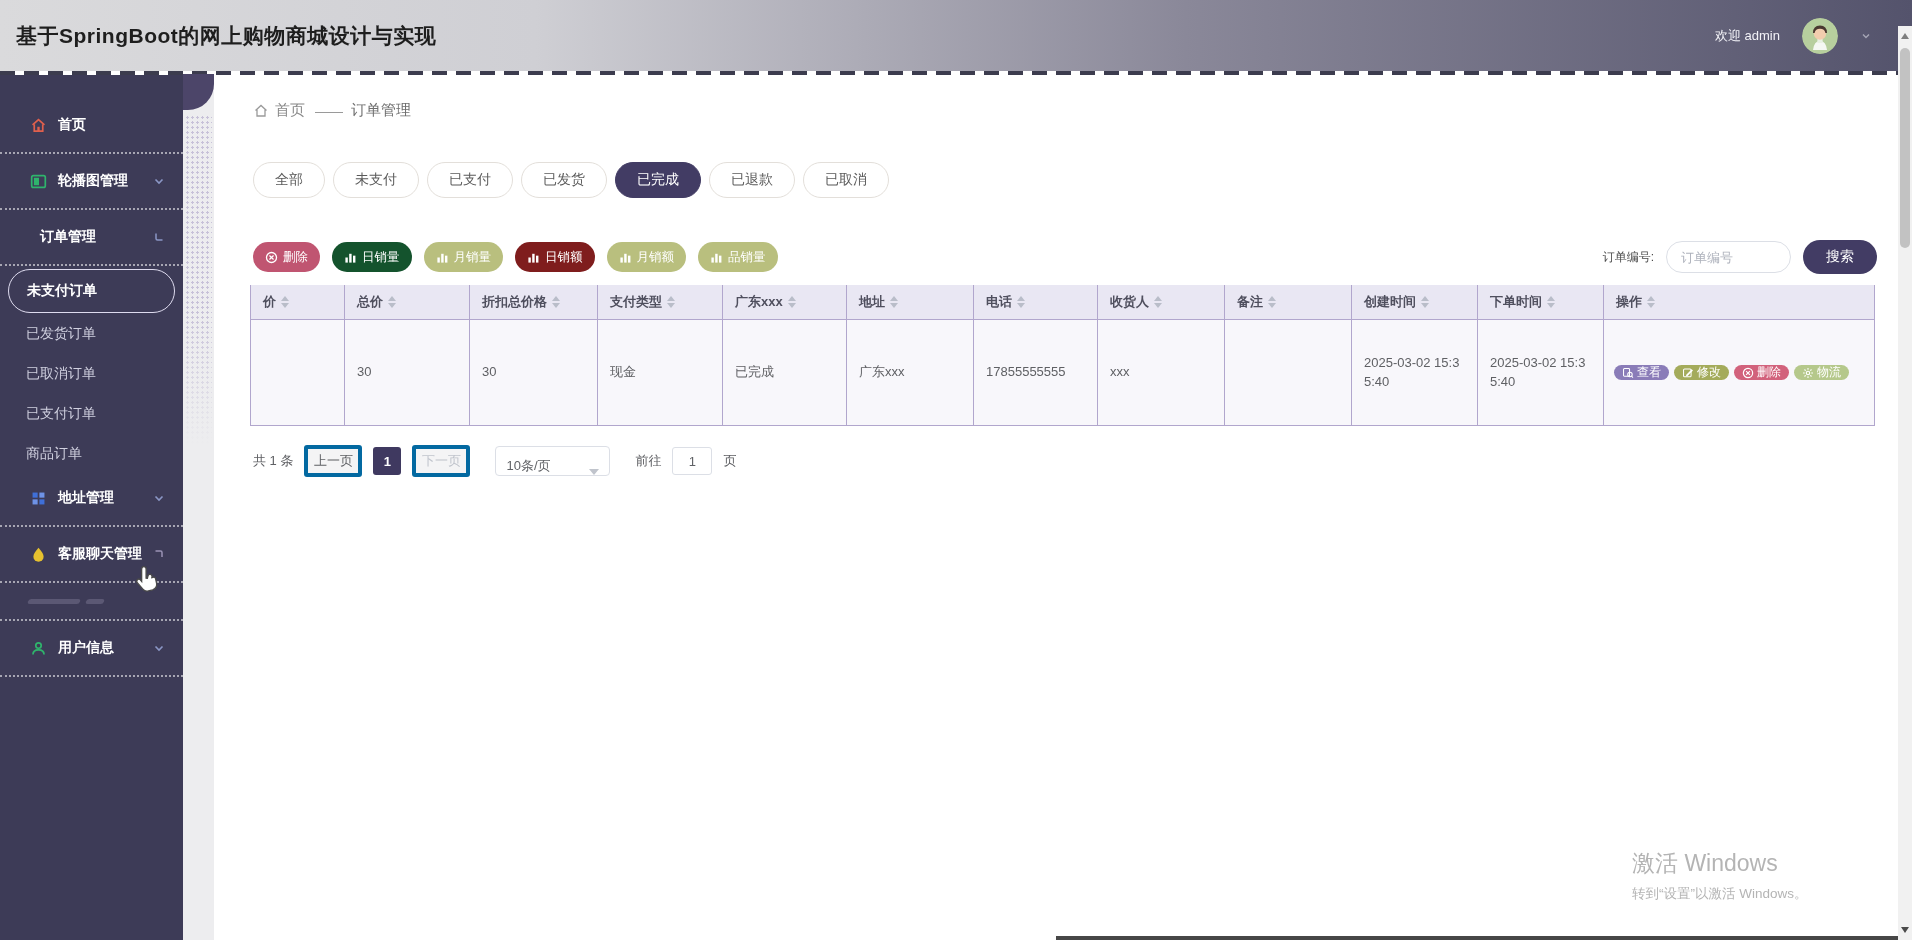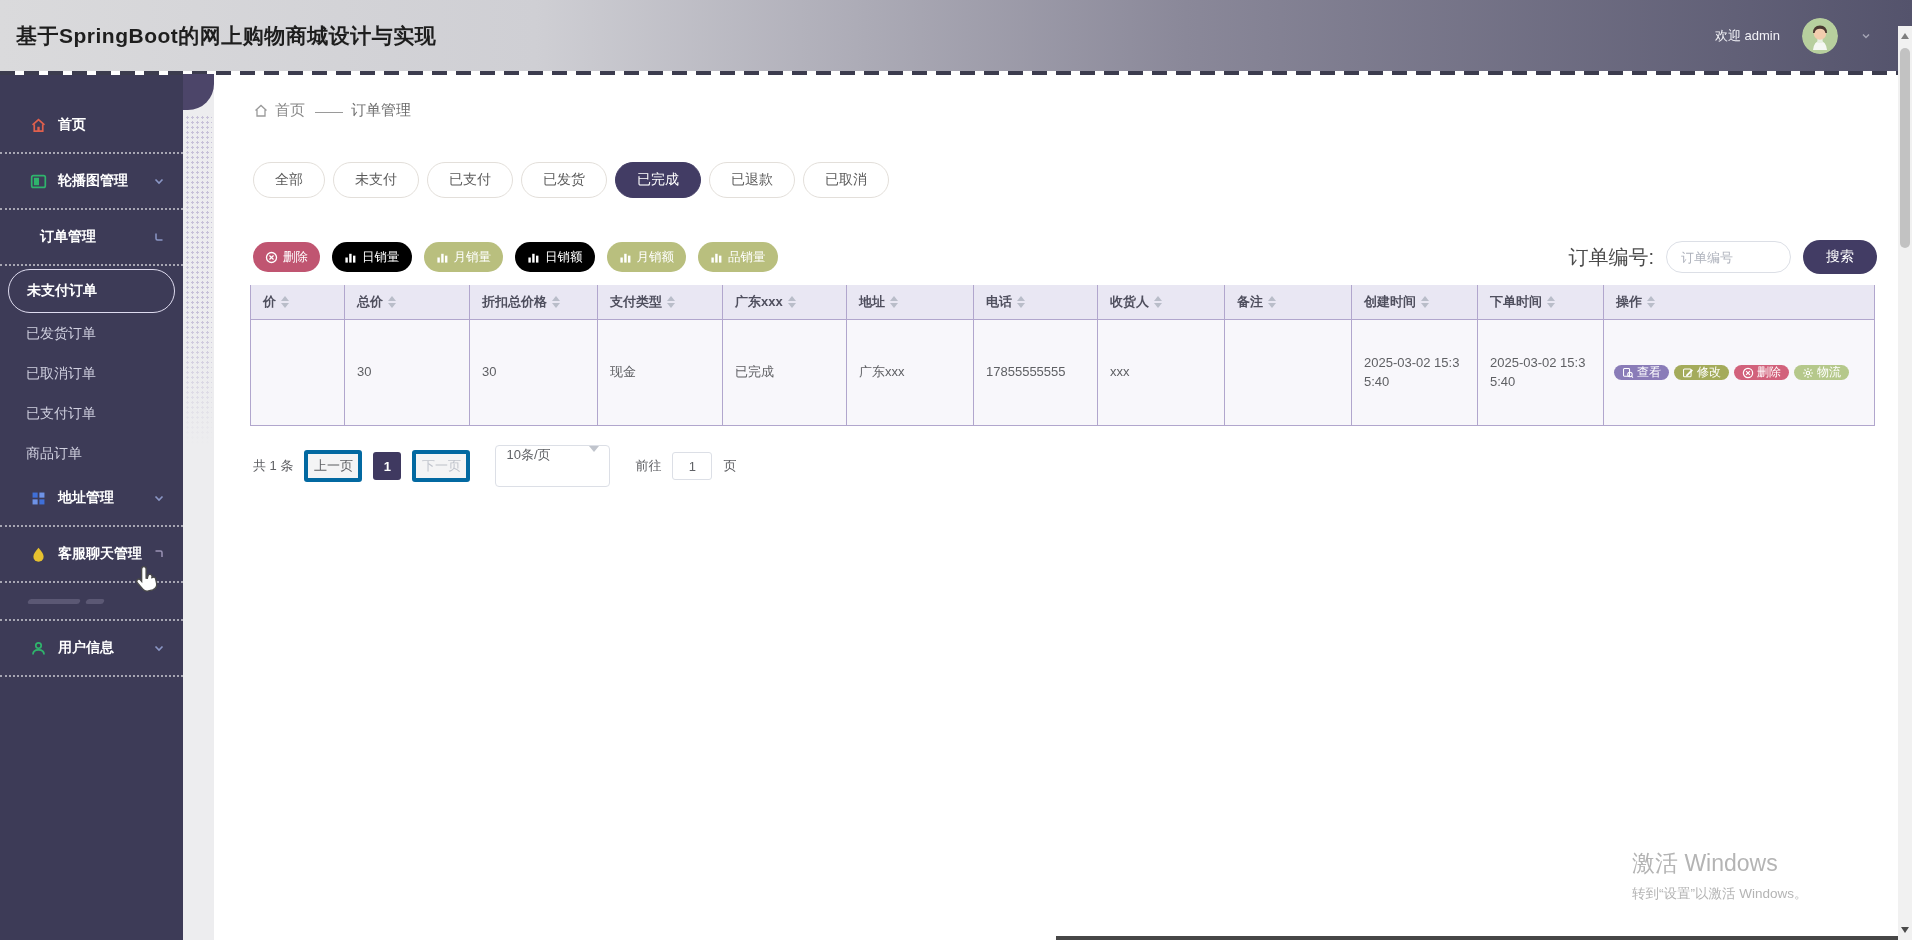--- a/index.html
+++ b/index.html
@@ -59,21 +59,21 @@
   .tab{height:36px;padding:0 21px;border:1px solid #e3dfda;border-radius:18px;background:#fff;
     font-size:14px;color:#5a5a5a;cursor:pointer;font-family:inherit}
   .tab.active{background:#423c64;border-color:#423c64;color:#fff}
 
   .toolbar-left{position:absolute;left:253px;top:242px;display:flex;gap:12px;align-items:center}
   .tbtn{height:30px;padding:0 12px;border:none;border-radius:15px;color:#fff;font-size:12.5px;
     display:inline-flex;align-items:center;gap:5px;cursor:pointer;font-family:inherit}
   .tbtn .icn{width:13px;height:13px}
 
   .search-area{position:absolute;top:240px;right:35px;display:flex;align-items:center;gap:12px}
-  .search-label{font-size:20px;color:#4a4a4a}
+  .search-label{font-size:12px;color:#4a4a4a}
   .search-input{width:125px;height:32px;border:1px solid #dcdfe6;border-radius:16px;padding:0 14px;
     font-size:13px;color:#555;outline:none;font-family:inherit}
   .search-input::placeholder{color:#aeb2bc}
   .search-btn{height:34px;padding:0 23px;border:none;border-radius:17px;background:#423c64;color:#fff;
     font-size:14px;cursor:pointer;font-family:inherit}
 
   
   .table{position:absolute;left:250px;top:285px;width:1625px;border-left:1px solid #b1a6cd;font-size:13px}
   .thead{display:flex;height:35px;background:#e9e7f3;border-bottom:1px solid #b1a6cd}
   .th{display:flex;align-items:center;padding-left:12px;border-right:1px solid #b1a6cd;
@@ -91,22 +91,22 @@
   .pill .icn{width:12px;height:12px}
 
   
   .pagination{position:absolute;left:253px;top:445px;display:flex;align-items:center;gap:11px;
     font-size:13px;color:#5f6064}
   .pg-btn{min-width:58px;height:32px;background:#f4f4f5;border:4px solid #0369a1;border-radius:3px;
     color:#606266;font-size:13px;cursor:pointer;font-family:Liberation Mono, monospace}
   .pg-num{min-width:28px;height:28px;background:#3f3960;border:none;border-radius:3px;color:#fff;
     font-weight:bold;font-size:13px;cursor:pointer;font-family:inherit}
   .pg-disabled{color:#c0c4cc}
-  .pg-size{width:115px;height:42px;border:1px solid #dcdfe6;border-radius:4px;margin-left:14px;
-    display:flex;align-items:flex-start;justify-content:space-between;padding:0 10px;color:#606266;cursor:pointer;background:#fff}
+  .pg-size{width:115px;height:30px;border:1px solid #dcdfe6;border-radius:4px;margin-left:14px;
+    display:flex;align-items:flex-end;justify-content:space-between;padding:0 10px;color:#606266;cursor:pointer;background:#fff}
   .sel-caret{width:0;height:0;border-left:5px solid rgba(0,0,0,0);border-right:5px solid rgba(0,0,0,0);
     border-top:6px solid #c0c4cc}
   .pg-goto-label{margin-left:14px}
   .pg-goto-input{width:40px;height:28px;border:1px solid #dcdfe6;border-radius:3px;text-align:center;
     font-size:13px;color:#606266;outline:none;font-family:inherit}
 
   
   .watermark{position:absolute;left:1632px;top:848px;color:#b4b4b4}
   .wm1{font-size:23px}
   .wm2{font-size:13.5px;margin-top:6px}
@@ -284,41 +284,41 @@
     <div class="toolbar-left" id="toolbar-buttons">
         <button class="tbtn" style="background: rgb(192, 85, 113);">
           <span class="icn ">
             <svg viewBox="0 0 14 14">
               <circle cx="7" cy="7" r="5.4" fill="none" stroke="#fff" stroke-width="1.4"></circle>
               <path d="M4.8 4.8 L9.2 9.2 M9.2 4.8 L4.8 9.2" stroke="#fff" stroke-width="1.4"></path>
             </svg>
           </span>
           <span>删除</span>
         </button>
-        <button class="tbtn" style="background: #000000;">
+        <button class="tbtn" style="background: #14532d;">
           <span class="icn ">
             <svg viewBox="0 0 14 14">
               <rect x="1.5" y="7" width="2.6" height="5.5" fill="#fff"></rect>
               <rect x="5.6" y="3" width="2.6" height="9.5" fill="#fff"></rect>
               <rect x="9.7" y="5" width="2.6" height="7.5" fill="#fff"></rect>
             </svg>
           </span>
           <span>日销量</span>
         </button>
         <button class="tbtn" style="background: rgb(185, 191, 126);">
           <span class="icn ">
             <svg viewBox="0 0 14 14">
               <rect x="1.5" y="7" width="2.6" height="5.5" fill="#fff"></rect>
               <rect x="5.6" y="3" width="2.6" height="9.5" fill="#fff"></rect>
               <rect x="9.7" y="5" width="2.6" height="7.5" fill="#fff"></rect>
             </svg>
           </span>
           <span>月销量</span>
         </button>
-        <button class="tbtn" style="background: #000000; justify-content: flex-end;">
+        <button class="tbtn" style="background: #7f1d1d; justify-content: flex-end;">
           <span class="icn ">
             <svg viewBox="0 0 14 14">
               <rect x="1.5" y="7" width="2.6" height="5.5" fill="#fff"></rect>
               <rect x="5.6" y="3" width="2.6" height="9.5" fill="#fff"></rect>
               <rect x="9.7" y="5" width="2.6" height="7.5" fill="#fff"></rect>
             </svg>
           </span>
           <span>日销额</span>
         </button>
         <button class="tbtn" style="background: rgb(185, 191, 126);">

